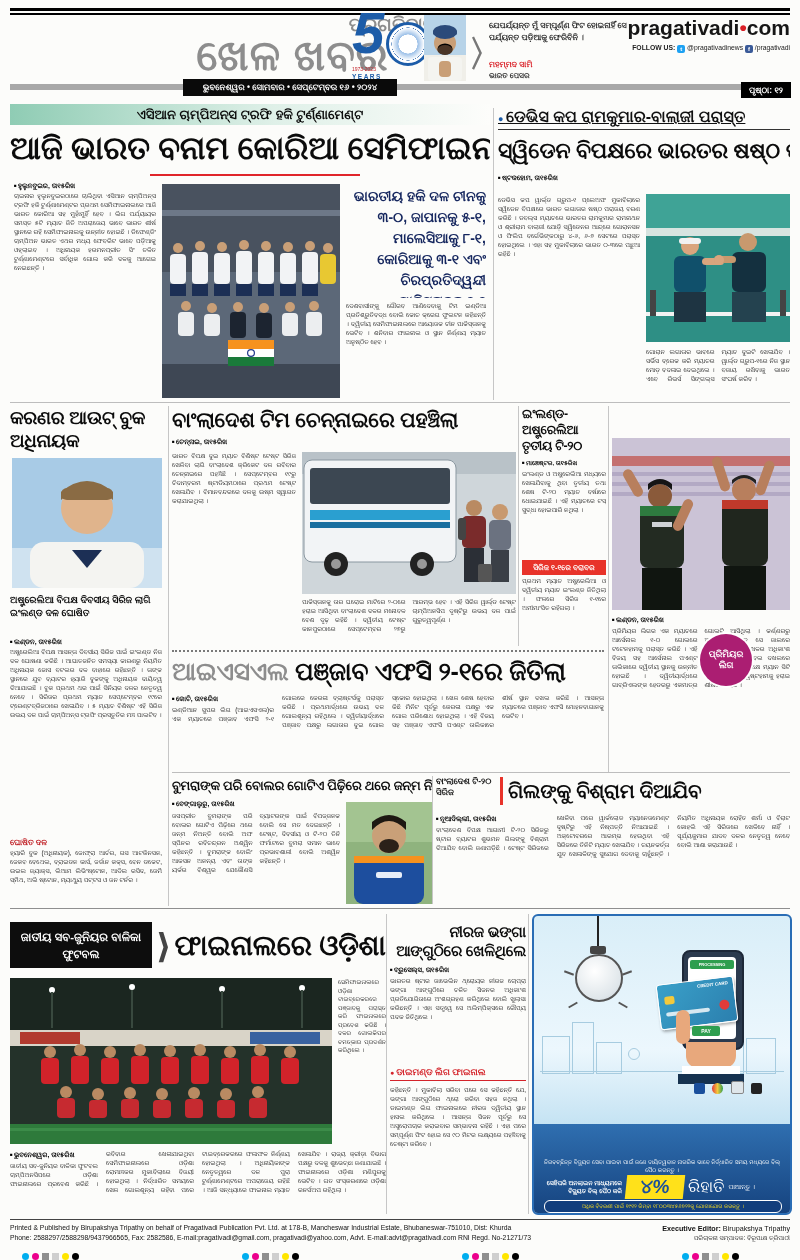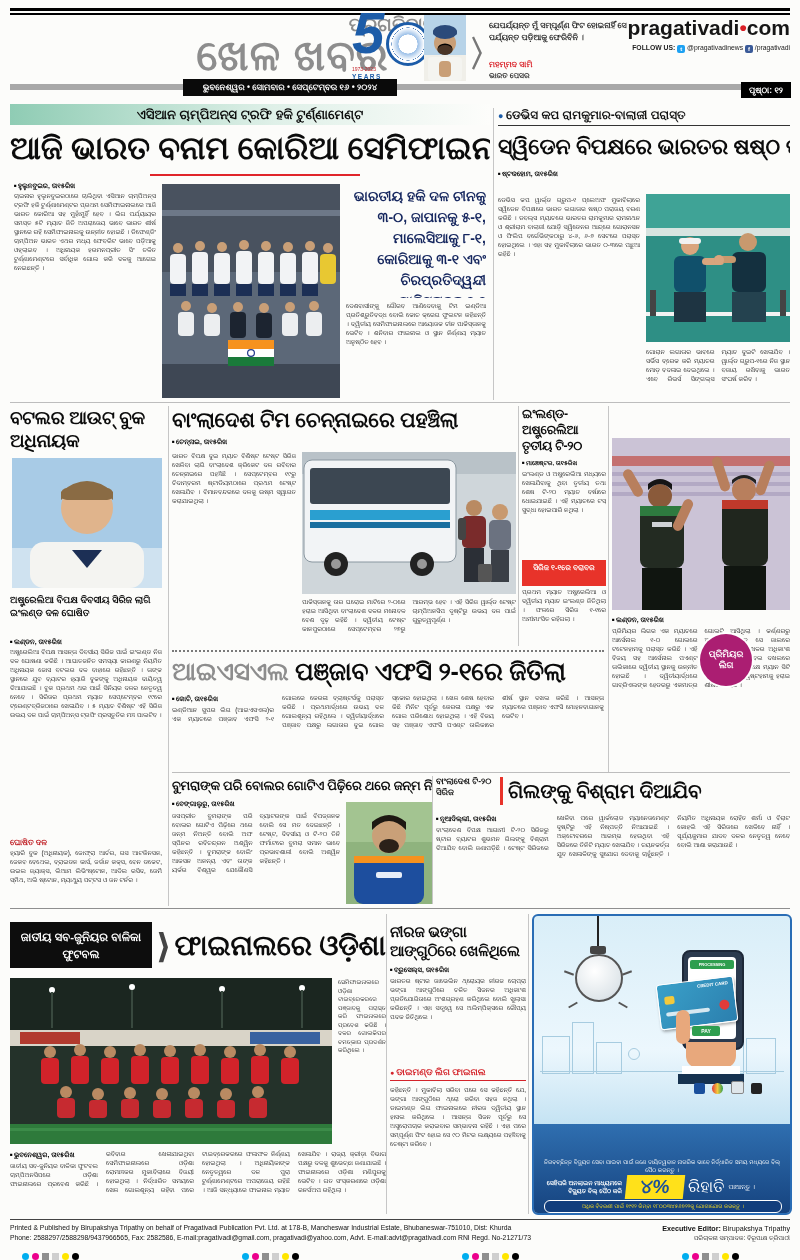--- a/index.html
+++ b/index.html
@@ -154,21 +154,21 @@
         <circle cx="89" cy="169" r="3.4" fill="none" stroke="#223a8c" stroke-width="1.2"></circle>
       </g>
     </svg>
     <div class="abs" style="left:336px;top:82px;width:140px;height:112px;font-size:14px;font-weight:bold;color:#15265e;text-align:right;line-height:1.5;overflow:hidden;">ଭାରତୀୟ ହକି ଦଳ ଚୀନକୁ ୩-୦, ଜାପାନକୁ ୫-୧, ମାଲେସିଆକୁ ୮-୧, କୋରିଆକୁ ୩-୧ ଏବଂ ଚିରପ୍ରତିଦ୍ୱନ୍ଦୀ ପାକିସ୍ତାନକୁ ୨-୧ ଗୋଲରେ ପରାସ୍ତ କରି ସେମିଫାଇନାଲରେ ପହଞ୍ଚିଛି ।</div>
     <div class="abs bt" style="left:336px;top:198px;width:140px;height:96px;">ଦେଶବାସୀଙ୍କୁ ଗୌରବ ଆଣିଦେବାକୁ ଟିମ ଇଣ୍ଡିଆ ପ୍ରତିଶ୍ରୁତିବଦ୍ଧ ବୋଲି କୋଚ କ୍ରେଗ ଫୁଲଟନ କହିଛନ୍ତି । ଦ୍ୱିତୀୟ ସେମିଫାଇନାଲରେ ଆୟୋଜକ ଚୀନ ପାକିସ୍ତାନକୁ ଭେଟିବ । ଶନିବାର ଫାଇନାଲ ଓ ସ୍ଥାନ ନିର୍ଣ୍ଣୟ ମ୍ୟାଚ ଅନୁଷ୍ଠିତ ହେବ ।</div>
   </div>
 
   <div class="abs vrule" style="left:493px;top:108px;height:292px;"></div>
 
   <div class="abs" style="left:498px;top:104px;width:292px;height:298px;">
-    <div class="kick-bullet nw" style="font-size:12px;font-weight:bold;border-bottom:1px solid #333;padding-bottom:3px;margin-top:4px;">ଡେଭିସ କପ ରାମକୁମାର-ବାଲାଜୀ ପରାସ୍ତ</div>
+    <div class="kick-bullet nw" style="font-size:16px;font-weight:bold;border-bottom:1px solid #333;padding-bottom:3px;margin-top:4px;text-decoration:underline;">ଡେଭିସ କପ ରାମକୁମାର-ବାଲାଜୀ ପରାସ୍ତ</div>
     <div class="h nw" style="font-size:22px;line-height:30px;margin-top:6px;">ସ୍ୱିଡେନ ବିପକ୍ଷରେ ଭାରତର ଷଷ୍ଠ ପରାଜୟ</div>
     <div class="by" style="margin-top:8px;">ଷ୍ଟକହୋମ, ତା୧୫ରିଖ</div>
     <div class="abs bt" style="left:0;top:92px;width:142px;height:204px;">ଡେଭିସ କପ ୱାର୍ଲ୍ଡ ଗ୍ରୁପ-୧ ପ୍ଲେଅଫ ମୁକାବିଲାରେ ସ୍ୱିଡେନ ବିପକ୍ଷରେ ଭାରତ ଲଗାତାର ଷଷ୍ଠ ପରାଜୟ ବରଣ କରିଛି । ଡବଲ୍ସ ମ୍ୟାଚରେ ଭାରତର ରାମକୁମାର ରାମନାଥନ ଓ ଶ୍ରୀରାମ ବାଲାଜୀ ଯୋଡ଼ି ସ୍ୱିଡେନର ଆନ୍ଦ୍ରେ ଗୋରାନସନ ଓ ଫିଲିପ ବର୍ଗେଭିଙ୍କଠାରୁ ୪-୬, ୬-୭ ସେଟରେ ପରାସ୍ତ ହୋଇଥିଲେ । ଏହା ସହ ମୁକାବିଲାରେ ଭାରତ ୦-୩ରେ ପଛୁଆ ରହିଛି ।</div>
     <svg class="abs photo" style="left:148px;top:90px;" width="144" height="148" viewBox="0 0 144 148">
       <rect width="144" height="148" fill="#2e8f85"></rect>
       <rect width="144" height="36" fill="#3fa396"></rect>
       <rect y="34" width="144" height="8" fill="#d7e4e0"></rect>
       <rect y="118" width="144" height="4" fill="#f2f2f2"></rect>
       <rect x="4" y="96" width="6" height="26" fill="#444"></rect>
       <rect x="134" y="96" width="6" height="26" fill="#444"></rect>
@@ -182,21 +182,21 @@
       <circle cx="73" cy="66" r="5" fill="#d9a57e"></circle>
       <rect x="28" y="98" width="32" height="30" fill="#1e3442"></rect>
       <rect x="86" y="98" width="34" height="30" fill="#24424f"></rect>
     </svg>
     <div class="abs bt cols2" style="left:148px;top:244px;width:144px;height:52px;">ଗୋରାନ ଲଗାତାର ଭାବରେ ସର୍ଭିସ ବ୍ରେକ କରି ମ୍ୟାଚର ମୋଡ଼ ବଦଳାଇ ଦେଇଥିଲେ । ଏବେ ରିଭର୍ସ ସିଙ୍ଗଲ୍ସ ମ୍ୟାଚ ଦୁଇଟି ଖେଳାଯିବ । ୱାର୍ଲ୍ଡ ଗ୍ରୁପ-୧ରେ ନିଜ ସ୍ଥାନ ବଜାୟ ରଖିବାକୁ ଭାରତ ସଂଘର୍ଷ କରିବ ।</div>
   </div>
 
   <div class="abs hrule" style="left:10px;top:402px;width:780px;"></div>
 
   <div class="abs" style="left:10px;top:406px;width:156px;height:500px;">
-    <div class="h" style="font-size:18.5px;line-height:23px;height:47px;overflow:hidden;">ବଟଲର ଆଉଟ୍ ବୁକ ଅଧିନାୟକ</div>
+    <div class="h" style="font-size:18.5px;line-height:23px;height:47px;overflow:hidden;">କରଣର ଆଉଟ୍ ବୁକ ଅଧିନାୟକ</div>
     <svg class="abs photo" style="left:2px;top:52px;" width="150" height="130" viewBox="0 0 150 130">
       <rect width="150" height="130" fill="#a8cbe6"></rect>
       <rect y="90" width="150" height="40" fill="#cfe2f0"></rect>
       <rect x="18" y="84" width="114" height="46" rx="14" fill="#f4f4f1"></rect>
       <path d="M60 92 L75 110 L90 92" fill="#1c2f55"></path>
       <circle cx="75" cy="50" r="26" fill="#e0b48c"></circle>
       <path d="M49 42 Q75 18 101 42 L101 34 Q75 12 49 34 Z" fill="#8a6b44"></path>
       <rect x="49" y="30" width="52" height="12" rx="6" fill="#8a6b44"></rect>
     </svg>
     <div style="position:absolute;left:0;top:188px;width:152px;font-size:9.5px;font-weight:bold;line-height:1.35;color:#0b0b0b;height:40px;overflow:hidden;">ଅଷ୍ଟ୍ରେଲିଆ ବିପକ୍ଷ ଦିବସୀୟ ସିରିଜ ଲାଗି ଇଂଲଣ୍ଡ ଦଳ ଘୋଷିତ</div>
@@ -234,21 +234,21 @@
     </svg>
     <div class="abs bt cols2" style="left:130px;top:192px;width:214px;height:48px;">ପାକିସ୍ତାନକୁ ତାର ଘରୋଇ ମାଟିରେ ୨-୦ରେ ହରାଇ ଆସିଥିବା ବାଂଲାଦେଶ ଦଳର ମନୋବଳ ବେଶ ଦୃଢ଼ ରହିଛି । ଦ୍ୱିତୀୟ ଟେଷ୍ଟ କାନପୁରଠାରେ ସେପ୍ଟେମ୍ବର ୨୭ରୁ ଆରମ୍ଭ ହେବ । ଏହି ସିରିଜ ୱାର୍ଲ୍ଡ ଟେଷ୍ଟ ଚାମ୍ପିଅନସିପ ଦୃଷ୍ଟିରୁ ଉଭୟ ଦଳ ପାଇଁ ଗୁରୁତ୍ୱପୂର୍ଣ୍ଣ ।</div>
   </div>
 
   <div class="abs vrule" style="left:518px;top:406px;height:240px;"></div>
 
   <div class="abs" style="left:522px;top:406px;width:84px;height:240px;">
     <div class="h" style="font-size:12.5px;line-height:16px;height:50px;overflow:hidden;">ଇଂଲଣ୍ଡ-ଅଷ୍ଟ୍ରେଲିଆ ତୃତୀୟ ଟି-୨୦ ଧୋଇଗଲା</div>
     <div class="by" style="margin-top:3px;font-size:6.2px;">ମାଞ୍ଚେଷ୍ଟର, ତା୧୫ରିଖ</div>
     <div class="bt" style="margin-top:3px;height:88px;">ଇଂଲଣ୍ଡ ଓ ଅଷ୍ଟ୍ରେଲିଆ ମଧ୍ୟରେ ଖେଳାଯିବାକୁ ଥିବା ତୃତୀୟ ତଥା ଶେଷ ଟି-୨୦ ମ୍ୟାଚ ବର୍ଷାରେ ଧୋଇଯାଇଛି । ଏହି ମ୍ୟାଚରେ ଟସ୍ ସୁଦ୍ଧା ହୋଇପାରି ନଥିଲା ।</div>
-    <div class="redbar" style="height:26px;font-size:7.5px;line-height:15px;margin:2px 0;white-space:nowrap;overflow:hidden;">ସିରିଜ ୧-୧ରେ ବରାବର</div>
+    <div class="redbar" style="height:15px;font-size:7.5px;line-height:15px;margin:2px 0;white-space:nowrap;overflow:hidden;">ସିରିଜ ୧-୧ରେ ବରାବର</div>
     <div class="bt" style="height:58px;">ପ୍ରଥମ ମ୍ୟାଚ ଅଷ୍ଟ୍ରେଲିଆ ଓ ଦ୍ୱିତୀୟ ମ୍ୟାଚ ଇଂଲଣ୍ଡ ଜିତିଥିଲା । ଫଳରେ ସିରିଜ ୧-୧ରେ ଅମୀମାଂସିତ ରହିଗଲା ।</div>
   </div>
 
   <div class="abs vrule" style="left:608px;top:406px;height:366px;"></div>
 
   <div class="abs" style="left:612px;top:406px;width:178px;height:366px;">
     <svg class="abs photo" style="left:0;top:32px;" width="178" height="172" viewBox="0 0 178 172">
       <rect width="178" height="172" fill="#cbc3d6"></rect>
       <rect y="18" width="178" height="10" fill="#c0392b" opacity="0.6"></rect>
       <g fill="#b3a9c4">
@@ -392,21 +392,21 @@
     <div class="abs bt" style="left:328px;top:64px;width:48px;height:166px;font-size:6px;">ସେମିଫାଇନାଲରେ ଓଡ଼ିଶା ଟାଇବ୍ରେକରରେ ପଞ୍ଜାବକୁ ପରାସ୍ତ କରି ଫାଇନାଲରେ ପ୍ରବେଶ କରିଛି । ଦଳର ଗୋଲକିପର ଚମତ୍କାର ପ୍ରଦର୍ଶନ କରିଥିଲେ ।</div>
     <div class="abs bt cols4" style="left:0;top:236px;width:376px;height:62px;">
       <span class="by" style="display:block;margin-bottom:2px;">ଭୁବନେଶ୍ୱର, ତା୧୫ରିଖ</span>
       <span>ଜାତୀୟ ସବ-ଜୁନିୟର ବାଳିକା ଫୁଟବଲ ଚାମ୍ପିଅନସିପରେ ଓଡ଼ିଶା ଫାଇନାଲରେ ପ୍ରବେଶ କରିଛି । ରବିବାର ଖେଳାଯାଇଥିବା ସେମିଫାଇନାଲରେ ଓଡ଼ିଶା ରୋମାଞ୍ଚକର ମୁକାବିଲାରେ ବିଜୟୀ ହୋଇଥିଲା । ନିର୍ଦ୍ଧାରିତ ସମୟରେ ଖେଳ ଗୋଲଶୂନ୍ୟ ରହିବା ପରେ ଟାଇବ୍ରେକରରେ ଫଳାଫଳ ନିର୍ଣ୍ଣୟ ହୋଇଥିଲା । ଅଧିନାୟିକାଙ୍କ ନେତୃତ୍ୱରେ ଦଳ ପୁରା ଟୁର୍ଣ୍ଣାମେଣ୍ଟରେ ଅପରାଜେୟ ରହିଛି । ଆଜି ସନ୍ଧ୍ୟାରେ ଫାଇନାଲ ମ୍ୟାଚ ଖେଳାଯିବ । ରାଜ୍ୟ କ୍ରୀଡ଼ା ବିଭାଗ ପକ୍ଷରୁ ଦଳକୁ ଶୁଭେଚ୍ଛା ଜଣାଯାଇଛି । ଫାଇନାଲରେ ଓଡ଼ିଶା ମଣିପୁରକୁ ଭେଟିବ । ଗତ ସଂସ୍କରଣରେ ଓଡ଼ିଶା ରନର୍ସଅପ ରହିଥିଲା ।</span>
     </div>
   </div>
 
   <div class="abs vrule" style="left:386px;top:914px;height:300px;"></div>
 
   <div class="abs" style="left:390px;top:914px;width:136px;height:300px;">
-    <div class="h" style="font-size:15px;line-height:19px;text-align:left;margin-top:8px;height:40px;overflow:hidden;">ନୀରଜ ଭଙ୍ଗା ଆଙ୍ଗୁଠିରେ ଖେଳିଥିଲେ</div>
+    <div class="h" style="font-size:15px;line-height:19px;text-align:right;margin-top:8px;height:40px;overflow:hidden;">ନୀରଜ ଭଙ୍ଗା ଆଙ୍ଗୁଠିରେ ଖେଳିଥିଲେ</div>
     <div class="by" style="margin-top:4px;">ବ୍ରୁସେଲ୍ସ, ତା୧୫ରିଖ</div>
     <div class="bt" style="margin-top:3px;height:86px;">ଭାରତର ଷ୍ଟାର ଜାଭେଲିନ ଥ୍ରୋୟର ନୀରଜ ଚୋପ୍ରା ଭଙ୍ଗା ଆଙ୍ଗୁଠିରେ ଚଳିତ ସିଜନର ଅଧିକାଂଶ ପ୍ରତିଯୋଗିତାରେ ଅଂଶଗ୍ରହଣ କରିଥିଲେ ବୋଲି ଖୁଲାସା କରିଛନ୍ତି । ଏହା ସତ୍ତ୍ୱେ ସେ ଅଲିମ୍ପିକ୍ସରେ ରୌପ୍ୟ ପଦକ ଜିତିଥିଲେ ।</div>
     <div class="subred nw" style="font-size:9px;margin:4px 0 5px 0;">ଡାଇମଣ୍ଡ ଲିଗ ଫାଇନାଲ</div>
     <div class="bt" style="height:122px;">କହିଛନ୍ତି । ମୁକାବିଲା ସରିବା ପରେ ସେ କହିଛନ୍ତି ଯେ, ଭଙ୍ଗା ଆଙ୍ଗୁଠିରେ ଥ୍ରୋ କରିବା ସହଜ ନଥିଲା । ଡାଇମଣ୍ଡ ଲିଗ ଫାଇନାଲରେ ନୀରଜ ଦ୍ୱିତୀୟ ସ୍ଥାନ ହାସଲ କରିଥିଲେ । ଆସନ୍ତା ସିଜନ ପୂର୍ବରୁ ସେ ଅସ୍ତ୍ରୋପଚାର କରାଇବାର ସମ୍ଭାବନା ରହିଛି । ଏହା ପରେ ସମ୍ପୂର୍ଣ୍ଣ ଫିଟ ହୋଇ ସେ ୯୦ ମିଟର ଲକ୍ଷ୍ୟରେ ପହଞ୍ଚିବାକୁ ଚେଷ୍ଟା କରିବେ ।</div>
   </div>
 
   <div class="abs vrule" style="left:528px;top:914px;height:300px;"></div>
 
   <div class="abs ad" style="left:532px;top:914px;width:256px;height:297px;">
 

